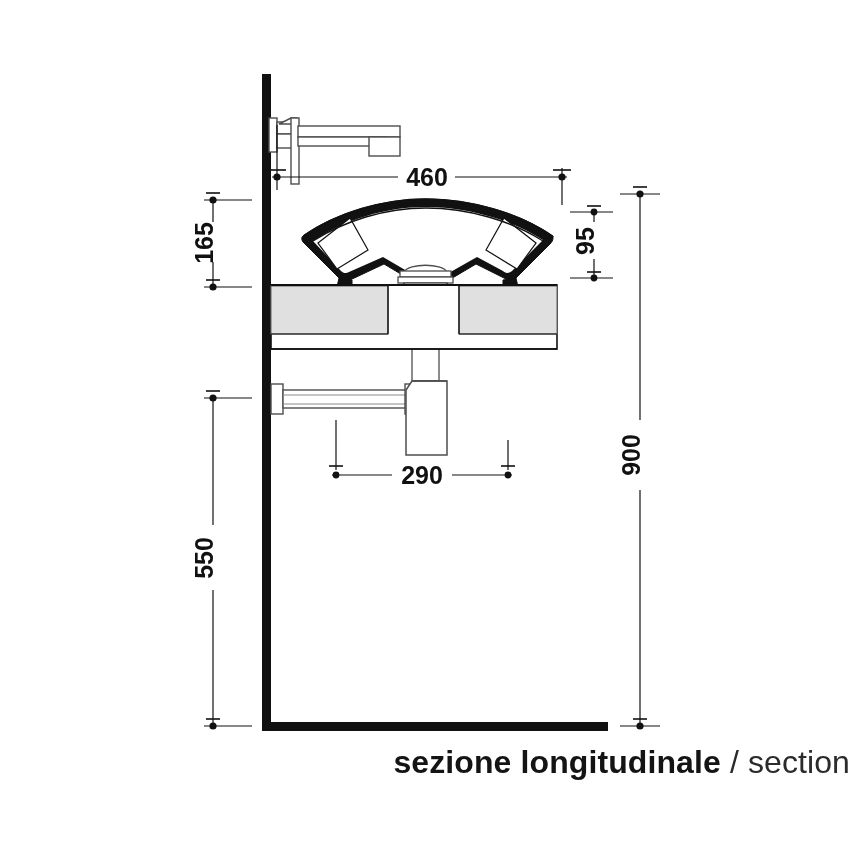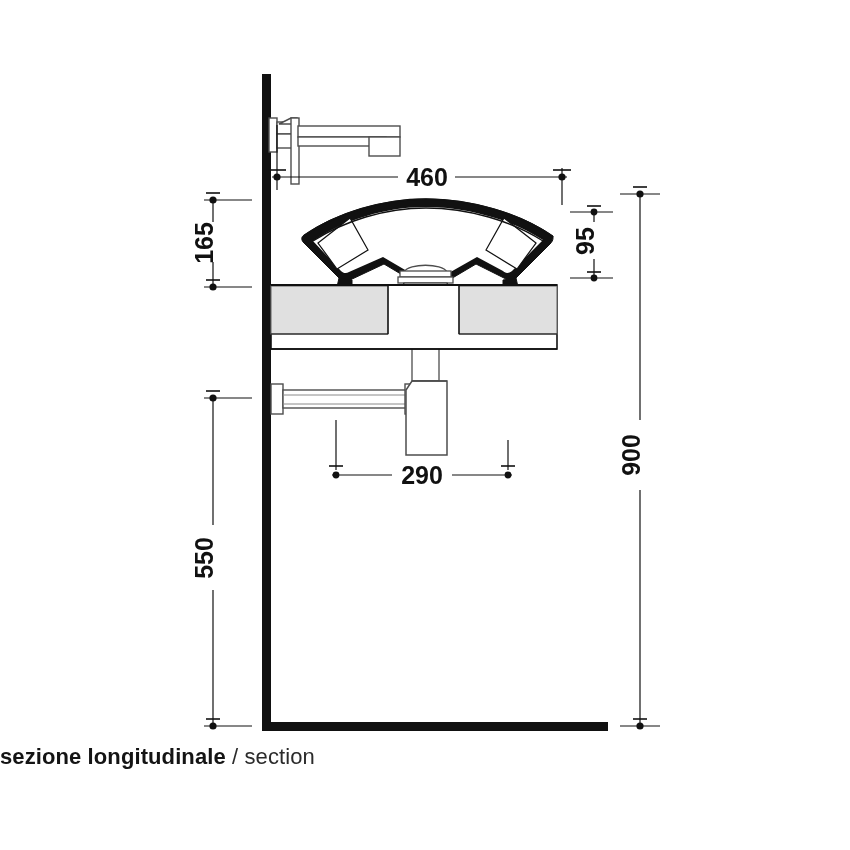--- a/index.html
+++ b/index.html
@@ -1,21 +1,21 @@
 <!DOCTYPE html>
 <html><head>
 <meta charset="utf-8">
 <style>
   html,body{margin:0;padding:0;background:#ffffff;}
   body{width:850px;height:850px;overflow:hidden;
        font-family:"Liberation Sans","DejaVu Sans",sans-serif;}
   #stage{position:relative;width:850px;height:850px;background:#fff;}
   svg#drawing{position:absolute;left:0;top:0;width:850px;height:850px;display:block;}
-  .cap{position:absolute;left:0;top:744px;width:850px;text-align:left;
-       font-size:22px;color:#141414;letter-spacing:.1px;white-space:nowrap;}
+  .cap{position:absolute;left:0;top:744px;width:850px;text-align:right;
+       font-size:32px;color:#141414;letter-spacing:.1px;white-space:nowrap;}
   .cap .it{font-weight:700;}
   .cap .en{font-weight:400;color:#2b2b2b;}
   .dimtxt{font-size:25px;font-weight:700;fill:#111;
           font-family:"Liberation Sans","DejaVu Sans",sans-serif;}
 </style>
 </head>
 <body>
 
 <div id="stage">
 

